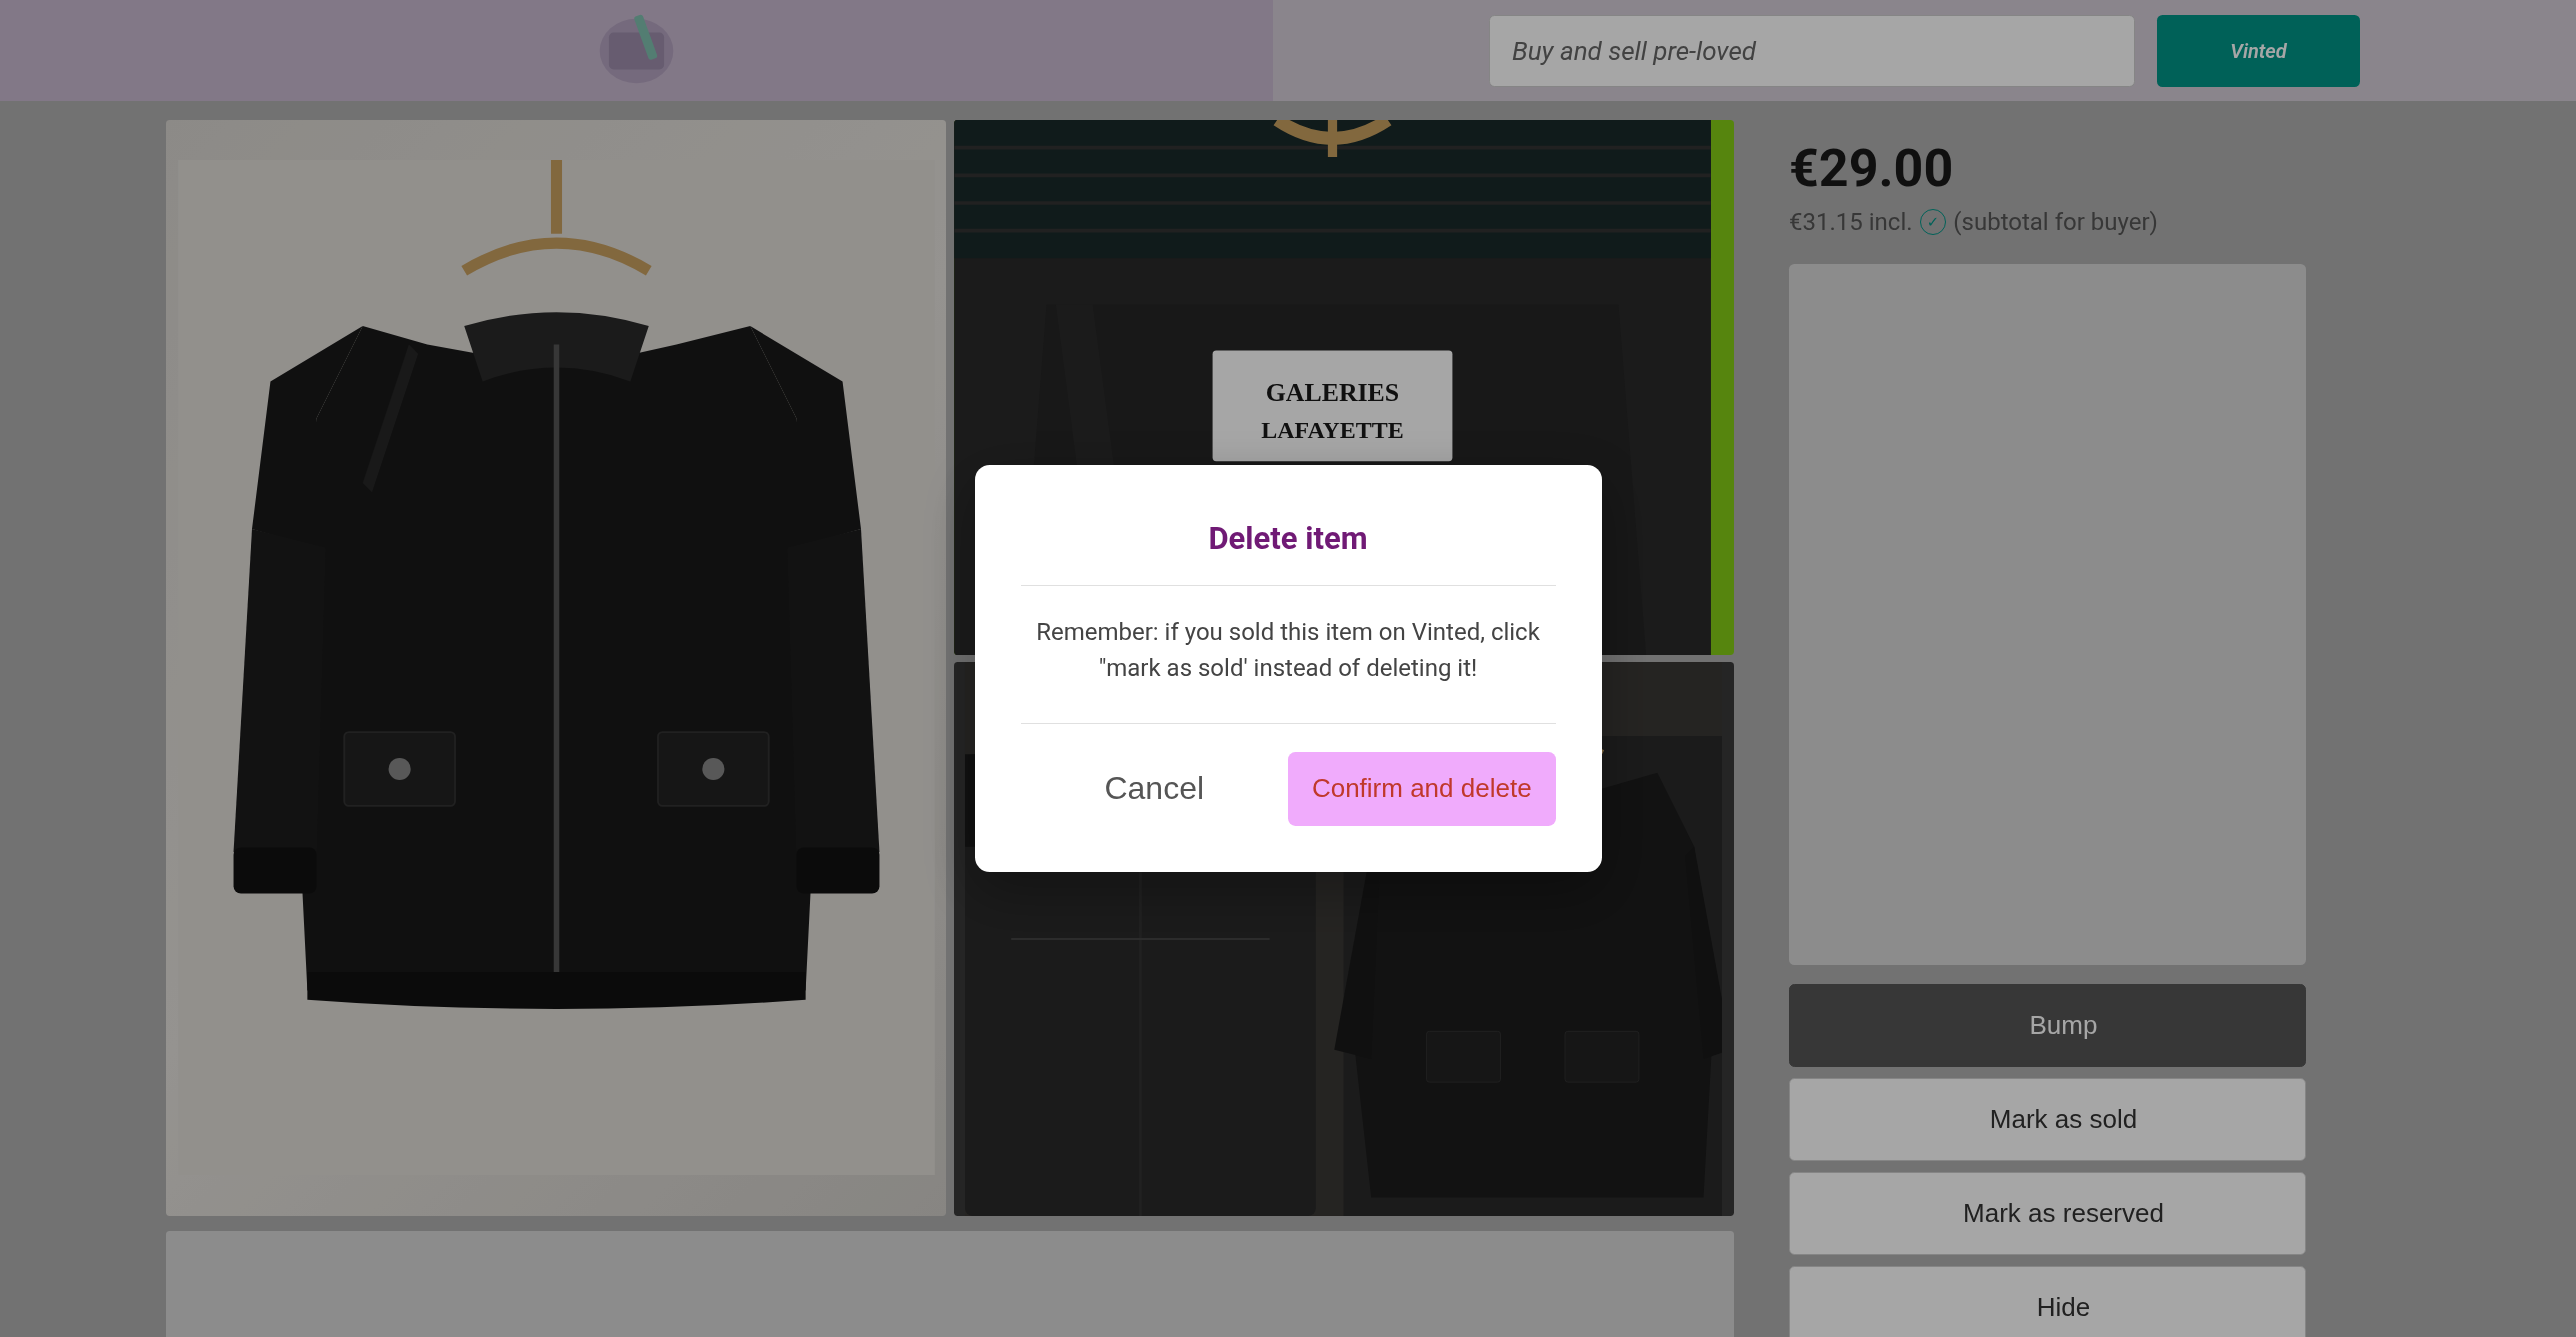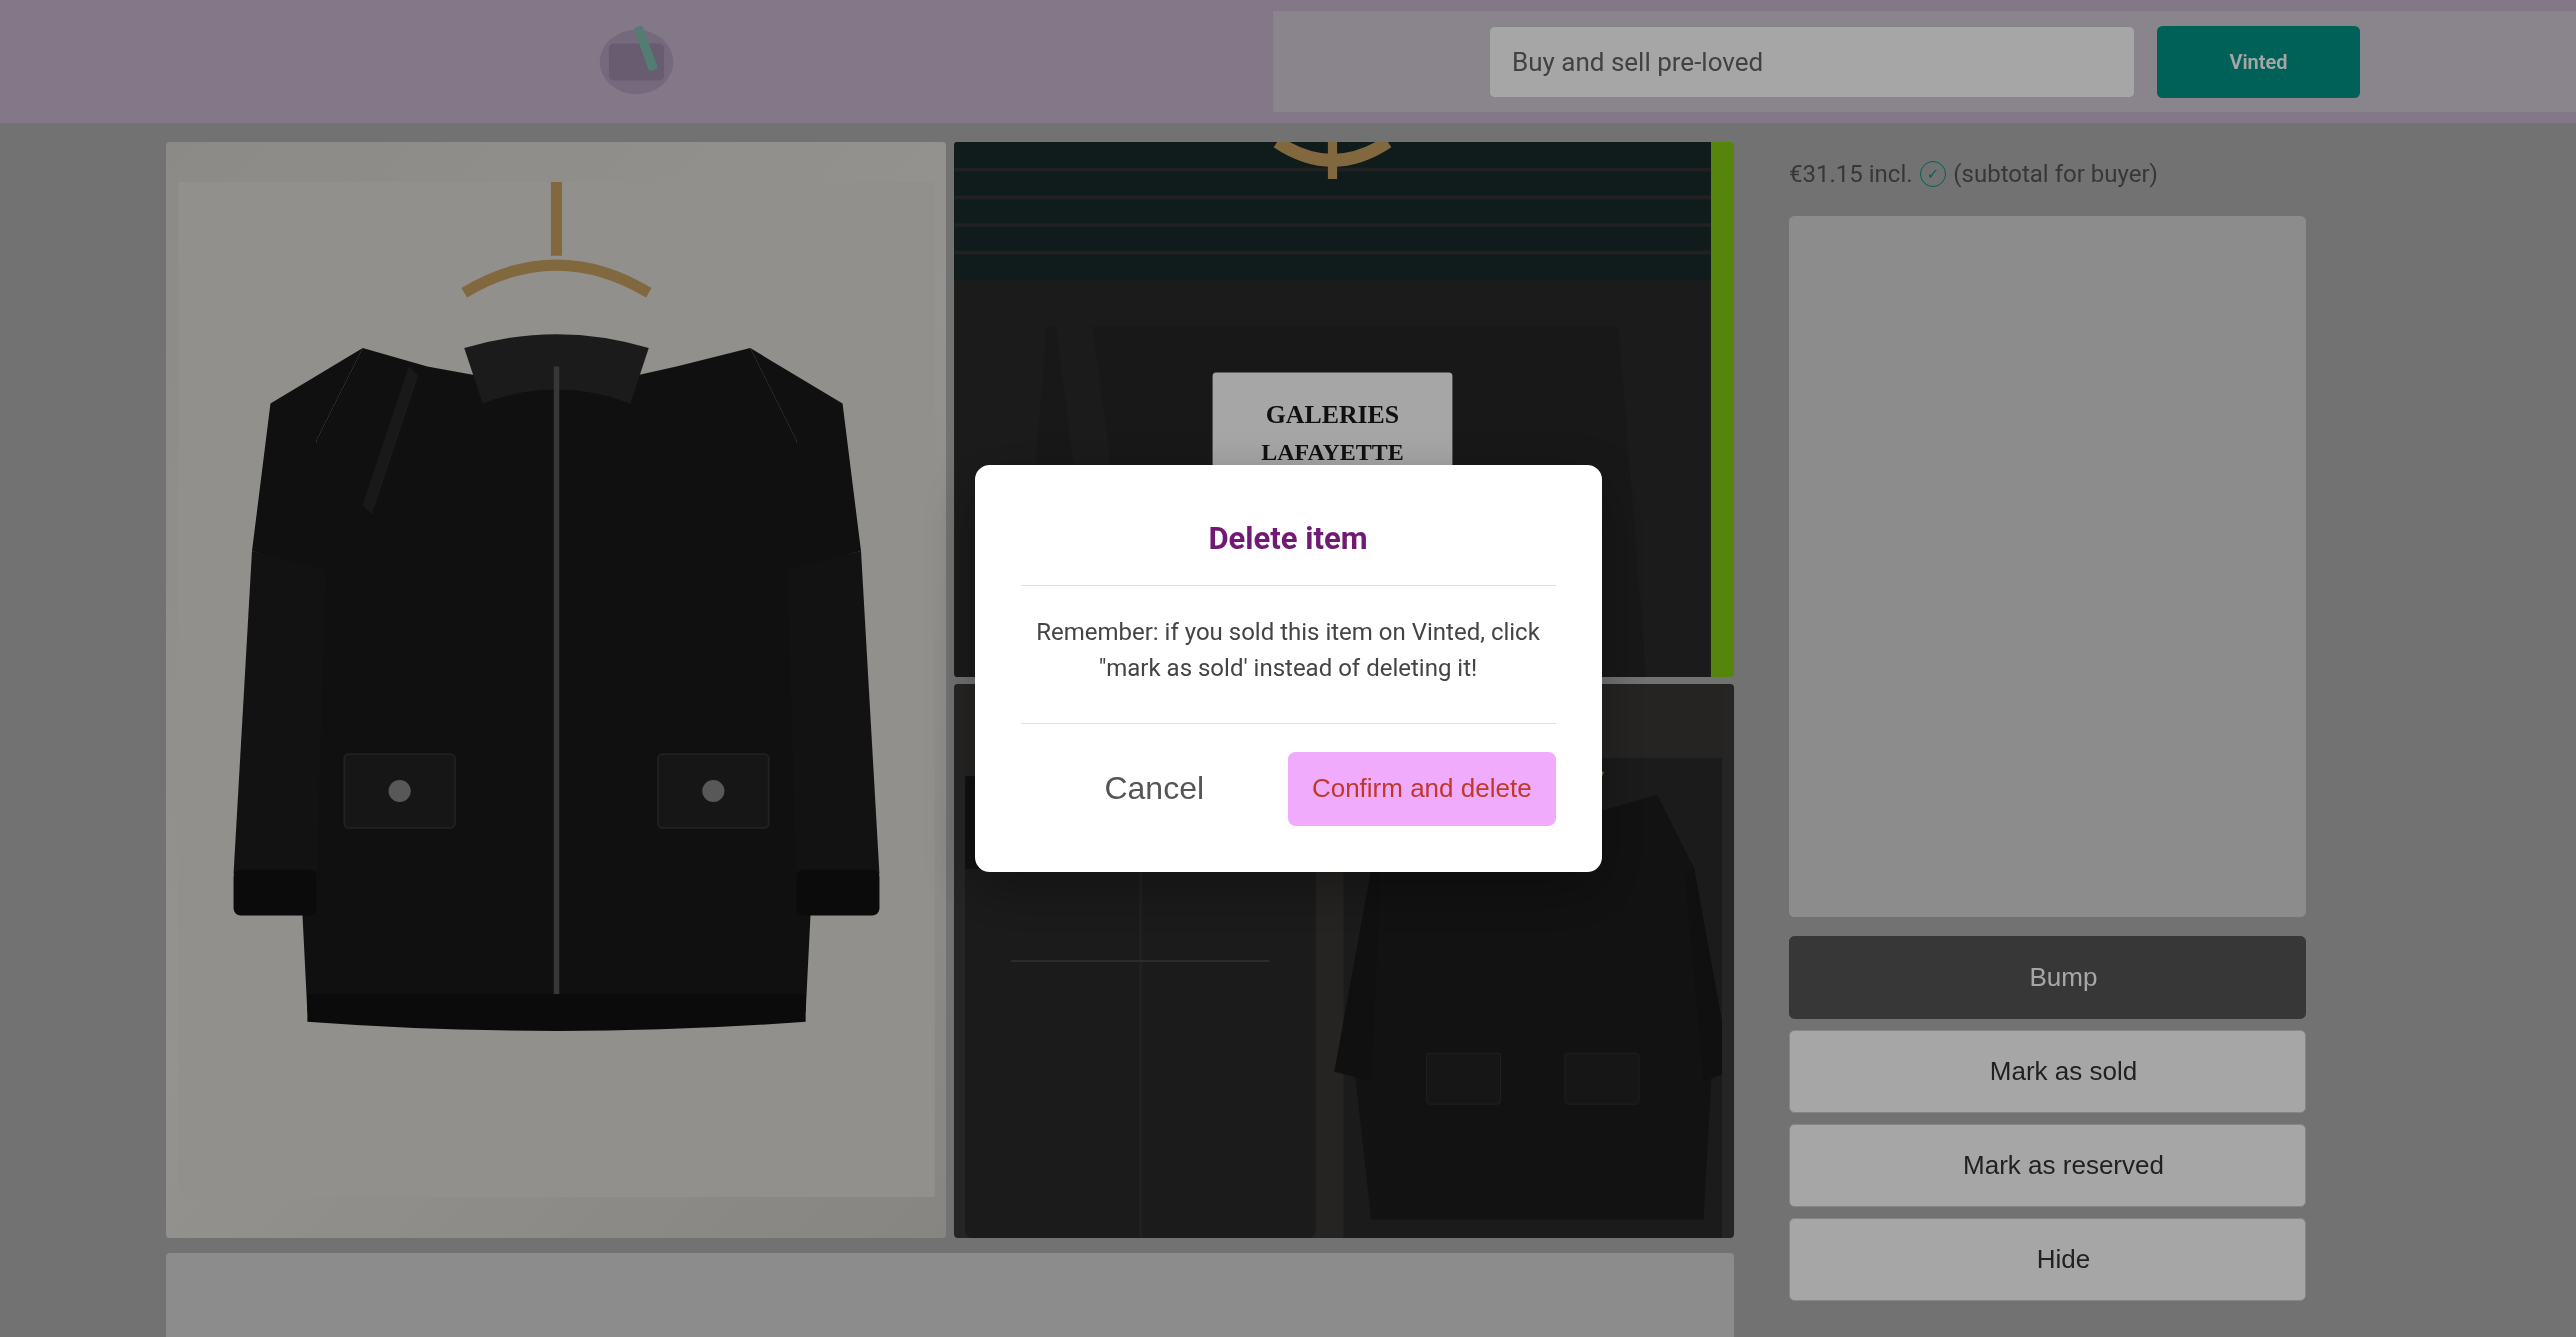--- a/index.html
+++ b/index.html
@@ -8,27 +8,28 @@
       background: #b0b0b0;
       width: 2576px;
       height: 1338px;
       overflow: hidden;
       position: relative;
     }
 
     
     .top-banner {
       width: 100%;
-      height: 123px;
+      height: 101px;
       background: #c8b8d0;
       display: flex;
       align-items: center;
       justify-content: flex-end;
       position: relative;
       overflow: hidden;
+      font-style: italic;
     }
     .banner-left {
       width: 1273px;
       height: 101px;
       background: #c8b8d0;
       display: flex;
       align-items: center;
       justify-content: center;
       overflow: hidden;
       position: relative;
@@ -388,20 +389,21 @@
 
         <rect x="500" y="400" width="80" height="55" rx="3" fill="#222" stroke="#333"></rect>
         <rect x="650" y="400" width="80" height="55" rx="3" fill="#222" stroke="#333"></rect>
       </svg>
     </div>
 
     <div class="description-area" style="grid-column: 1 / 3;"></div>
   </div>
 
   <div class="sidebar">
+    <div class="price-main">€29.00</div>
     <div class="price-subtotal">
       <span>€31.15 incl.</span>
       <span class="check-icon">✓</span>
       <span>(subtotal for buyer)</span>
     </div>
     <div class="gray-box"></div>
     <button class="action-btn bump">Bump</button>
     <button class="action-btn">Mark as sold</button>
     <button class="action-btn">Mark as reserved</button>
     <button class="action-btn">Hide</button>

